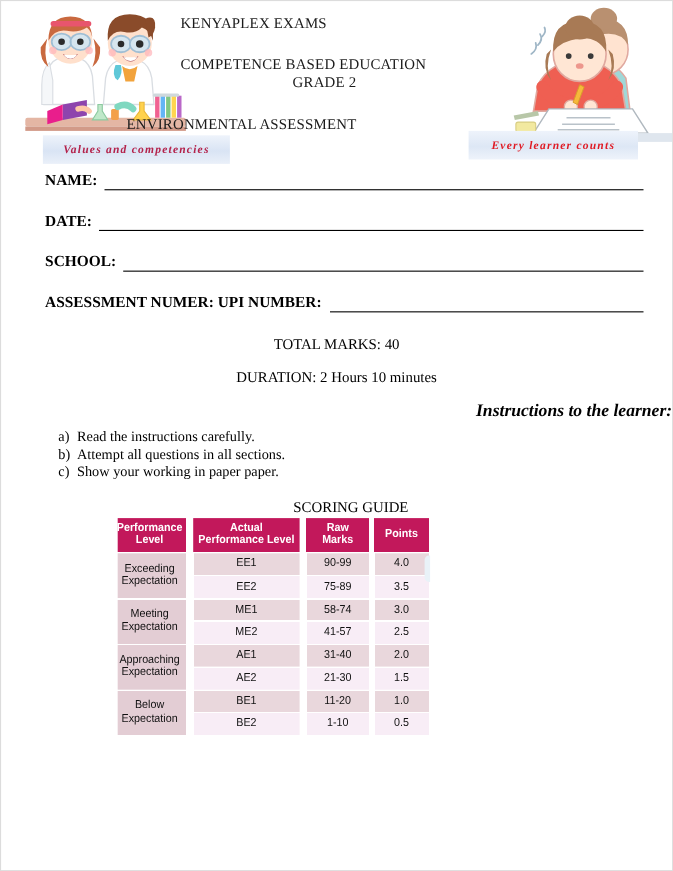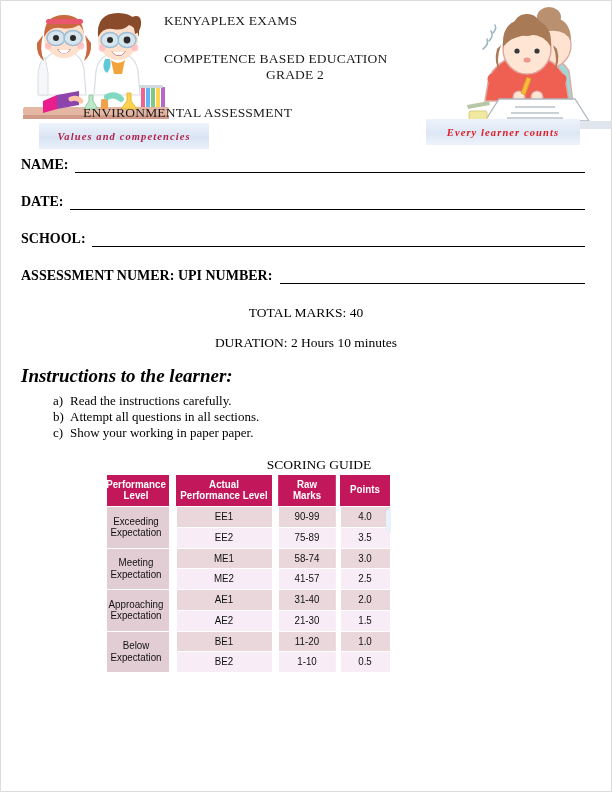--- a/index.html
+++ b/index.html
@@ -36,21 +36,21 @@
   .hline {
     font-family: "Liberation Serif", "DejaVu Serif", serif;
     font-size: 13.5px;
     letter-spacing: .2px;
     color: #1a1a1a;
     white-space: nowrap;
   }
   .hline1 { margin-left: 163px; margin-bottom: 22px; }
   .hline2 { margin-left: 163px; }
   .hline3 { margin-left: 265px; margin-bottom: 22px; }
-  .hline4 { margin-left: 82px; }
+  .hline4 { margin-left: 114px; }
 
   
   .art-left {
     position: absolute;
     left: 14px;
     top: 6px;
     width: 160px;
     height: 128px;
   }
   .art-right {
@@ -88,21 +88,21 @@
     top: 118px;
     width: 154px;
     height: 26px;
     color: #e01b24;
     background: linear-gradient(180deg, #eef3fb 0%, #dde7f5 55%, #eef3fb 100%);
   }
 
   
   .fields {
     margin: 6px 0 0 0;
-    padding: 0 26px 0 20px;
+    padding: 0 26px 0 40px;
   }
   .field-row {
     display: flex;
     align-items: flex-end;
     font-size: 14px;
     font-weight: bold;
     margin-bottom: 21px;
     white-space: nowrap;
   }
   .field-label { flex: none; }
@@ -118,26 +118,27 @@
   
   .centered-info {
     text-align: center;
     font-size: 13.5px;
     margin-top: 4px;
   }
   .centered-info div { margin-bottom: 14px; }
 
   
   .instructions-title {
-    font-size: 19px;
+    font-size: 16px;
     font-weight: bold;
     font-style: italic;
     padding-left: 20px;
     margin-top: 4px;
     margin-bottom: 6px;
+    text-align: right;
   }
   .instructions-list {
     margin: 0;
     padding-left: 52px;
     font-size: 13px;
     line-height: 1.22;
     list-style: none;
   }
   .instructions-list li { white-space: nowrap; }
   .ins-marker { display: inline-block; width: 17px; }

